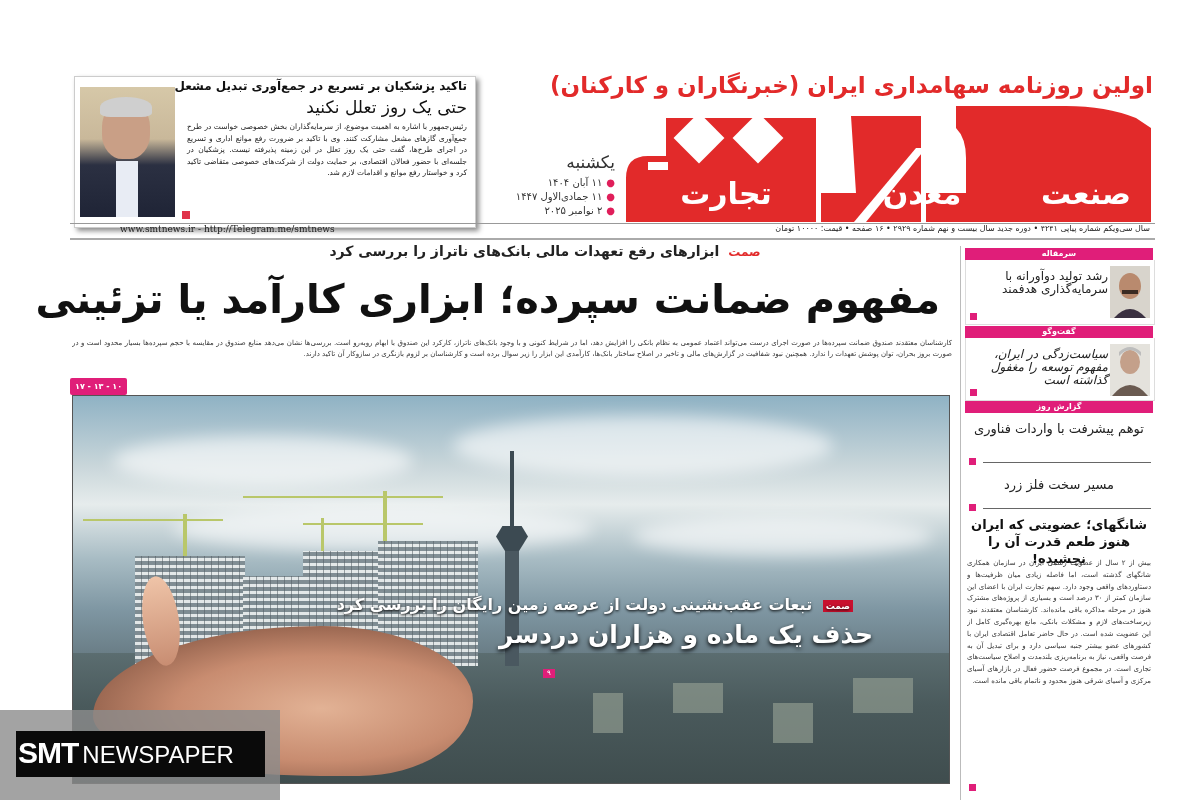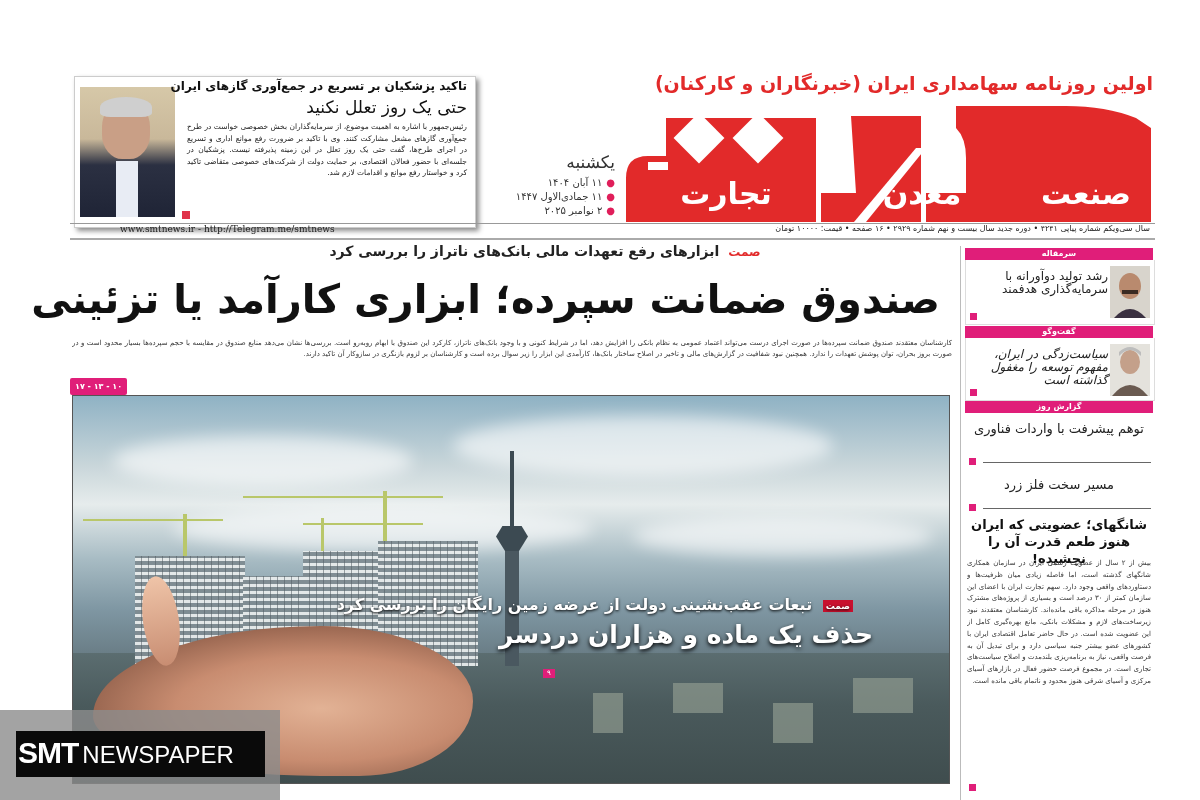--- a/index.html
+++ b/index.html
@@ -1,21 +1,21 @@
 <!DOCTYPE html>
 <html><head>
 <meta charset="utf-8">
 <style>
   html, body { margin:0; padding:0; }
   body { width:1200px; height:800px; background:#ffffff; position:relative; overflow:hidden; font-family:"DejaVu Sans", sans-serif; }
   .abs { position:absolute; }
   .rtl { direction:rtl; }
 
   
-  .tagline { left:708px; top:72px; width:445px; text-align:left; color:#e22a2a; font-size:19px; font-weight:bold; white-space:nowrap; }
+  .tagline { left:708px; top:72px; width:445px; text-align:left; color:#e22a2a; font-size:23px; font-weight:bold; white-space:nowrap; }
   .logo { left:626px; top:98px; width:530px; height:124px; }
   .logo-word { position:absolute; color:#fff; font-weight:bold; font-size:30px; text-align:center; }
   .dateblock { left:480px; top:152px; width:135px; text-align:right; font-size:10px; color:#333; }
   .dateblock .day { font-family:"DejaVu Serif", serif; font-size:17px; color:#333; margin-bottom:4px; }
   .dateblock .line { line-height:14px; white-space:nowrap; }
   .dateblock .dot { color:#e01e5a; margin-left:4px; }
 
   
   .teaser { left:74px; top:76px; width:400px; height:150px; background:#fff; box-shadow:3px 3px 5px rgba(0,0,0,0.45); border:1px solid #ccc; }
   .teaser-photo { position:absolute; left:5px; top:10px; width:95px; height:130px; background:linear-gradient(180deg,#d6c8a8 0%,#c9b89a 40%,#2b3042 60%,#1f2436 100%); overflow:hidden; }
@@ -105,36 +105,36 @@
   <div class="line"><span class="dot">●</span><span>۱۱ جمادی‌الاول ۱۴۴۷</span></div>
   <div class="line"><span class="dot">●</span><span>۲ نوامبر ۲۰۲۵</span></div>
 </div>
 
 <div class="abs teaser">
   <div class="teaser-photo">
     <div class="face"></div>
       <div class="hair"></div>
       <div class="shirt"></div>
   </div>
-  <div class="teaser-kicker rtl">تاکید پزشکیان بر تسریع در جمع‌آوری گازهای ایران</div>
+  <div class="teaser-kicker rtl">تاکید پزشکیان بر تسریع در جمع‌آوری تبدیل مشعل</div>
   <div class="teaser-title rtl">حتی یک روز تعلل نکنید</div>
   <div class="teaser-body rtl">رئیس‌جمهور با اشاره به اهمیت موضوع، از سرمایه‌گذاران بخش خصوصی خواست در طرح جمع‌آوری گازهای مشعل مشارکت کنند. وی با تاکید بر ضرورت رفع موانع اداری و تسریع در اجرای طرح‌ها، گفت حتی یک روز تعلل در این زمینه پذیرفته نیست. پزشکیان در جلسه‌ای با حضور فعالان اقتصادی، بر حمایت دولت از شرکت‌های خصوصی متقاضی تاکید کرد و خواستار رفع موانع و اقدامات لازم شد.</div>
   <div class="teaser-mark"></div>
 </div>
 
 <div class="abs rule1"></div>
 <div class="abs weblinks">www.smtnews.ir  -  http://Telegram.me/smtnews</div>
 <div class="abs issueinfo rtl">سال سی‌ویکم شماره پیاپی ۴۲۴۱ • دوره جدید سال بیست و نهم شماره ۲۹۲۹ • ۱۶ صفحه • قیمت: ۱۰۰۰۰ تومان</div>
 <div class="abs rule2"></div>
 
 <div class="abs kicker rtl">
   <span class="brand">صمت</span>
   <span>ابزارهای رفع تعهدات مالی بانک‌های ناتراز را بررسی کرد</span>
 </div>
-<div class="abs headline rtl">صندوق ضمانت سپرده؛ ابزاری کارآمد یا تزئینی</div>
+<div class="abs headline rtl">مفهوم ضمانت سپرده؛ ابزاری کارآمد یا تزئینی</div>
 <div class="abs lead rtl">کارشناسان معتقدند صندوق ضمانت سپرده‌ها در صورت اجرای درست می‌تواند اعتماد عمومی به نظام بانکی را افزایش دهد، اما در شرایط کنونی و با وجود بانک‌های ناتراز، کارکرد این صندوق با ابهام روبه‌رو است. بررسی‌ها نشان می‌دهد منابع صندوق در مقایسه با حجم سپرده‌ها بسیار محدود است و در صورت بروز بحران، توان پوشش تعهدات را ندارد. همچنین نبود شفافیت در گزارش‌های مالی و تاخیر در اصلاح ساختار بانک‌ها، کارآمدی این ابزار را زیر سوال برده است و کارشناسان بر لزوم بازنگری در سازوکار آن تاکید دارند.</div>
 <div class="abs page-ref">۱۷ - ۱۳ - ۱۰</div>
 
 <div class="abs hero">
   <div class="cloud" style="left:40px;top:40px;width:300px;height:50px;"></div>
   <div class="cloud" style="left:380px;top:20px;width:380px;height:60px;"></div>
   <div class="cloud" style="left:100px;top:110px;width:420px;height:45px;"></div>
   <div class="cloud" style="left:560px;top:120px;width:300px;height:40px;"></div>
   <div class="city">
     <div class="block" style="left:520px;top:40px;width:30px;height:40px;"></div>

